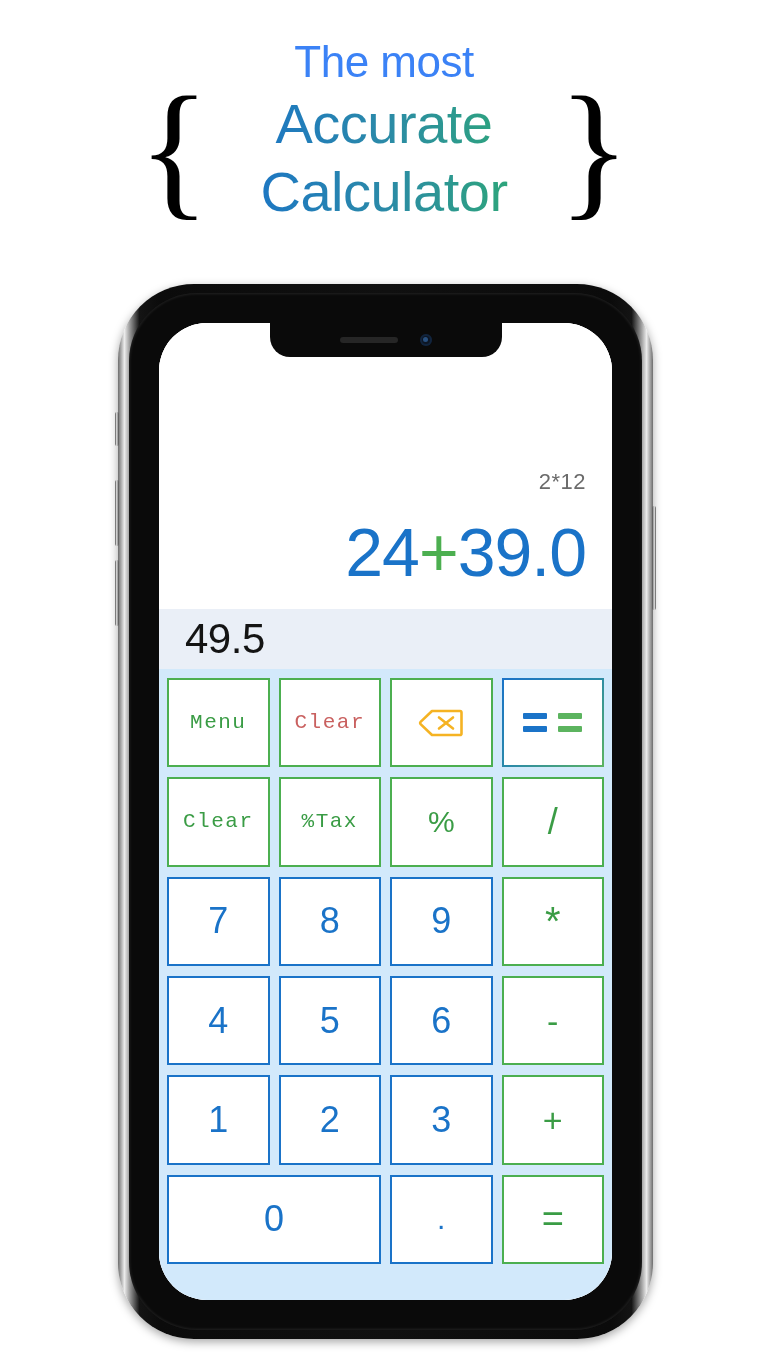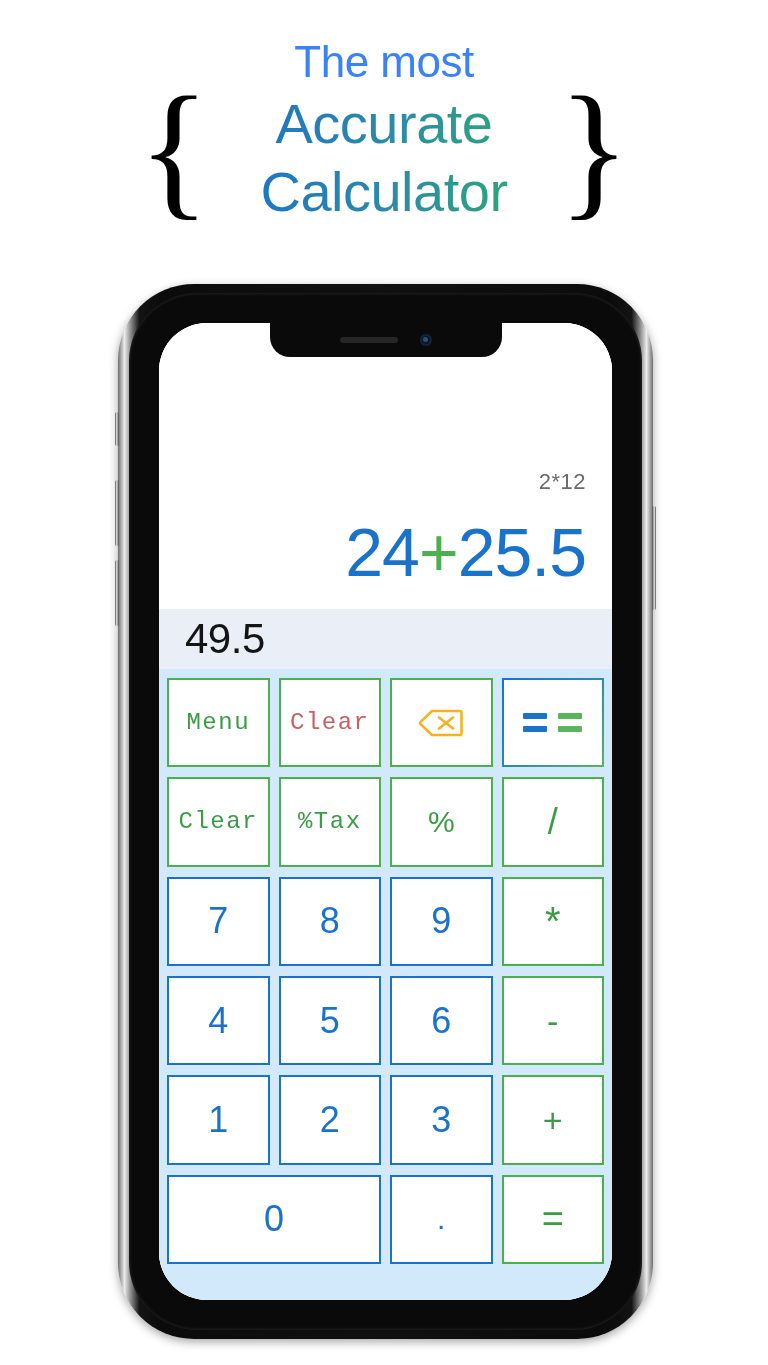--- a/index.html
+++ b/index.html
@@ -240,21 +240,21 @@
     justify-content: center;
     font-size: 34px;
     line-height: 1;
     color: #3a9c45;
     user-select: none;
     cursor: pointer;
   }
 
   .key.word {
     font-family: "Liberation Mono", monospace;
-    font-size: 24px;
+    font-size: 21px;
     letter-spacing: 1.5px;
   }
 
   .key.num {
     border-color: #1a73c8;
     color: #1a73c8;
     font-size: 36px;
   }
   .key.num.wide { grid-column: span 2; }
 
@@ -325,21 +325,21 @@
 
         <div class="notch">
           <span class="speaker"></span>
           <span class="camera"></span>
         </div>
 
         <div class="app">
 
           <div class="display">
             <div class="history-line">2*12</div>
-            <div class="expression"><span>24</span><span class="op">+</span><span>25.5</span></div>
+            <div class="expression"><span>24</span><span class="op">+</span><span>39.0</span></div>
           </div>
 
           <div class="result-band">
             <div class="result-value">49.5</div>
           </div>
 
           <div class="keypad" id="keypad">
               <div class="key word">
                 <span>Menu</span>
               </div>

